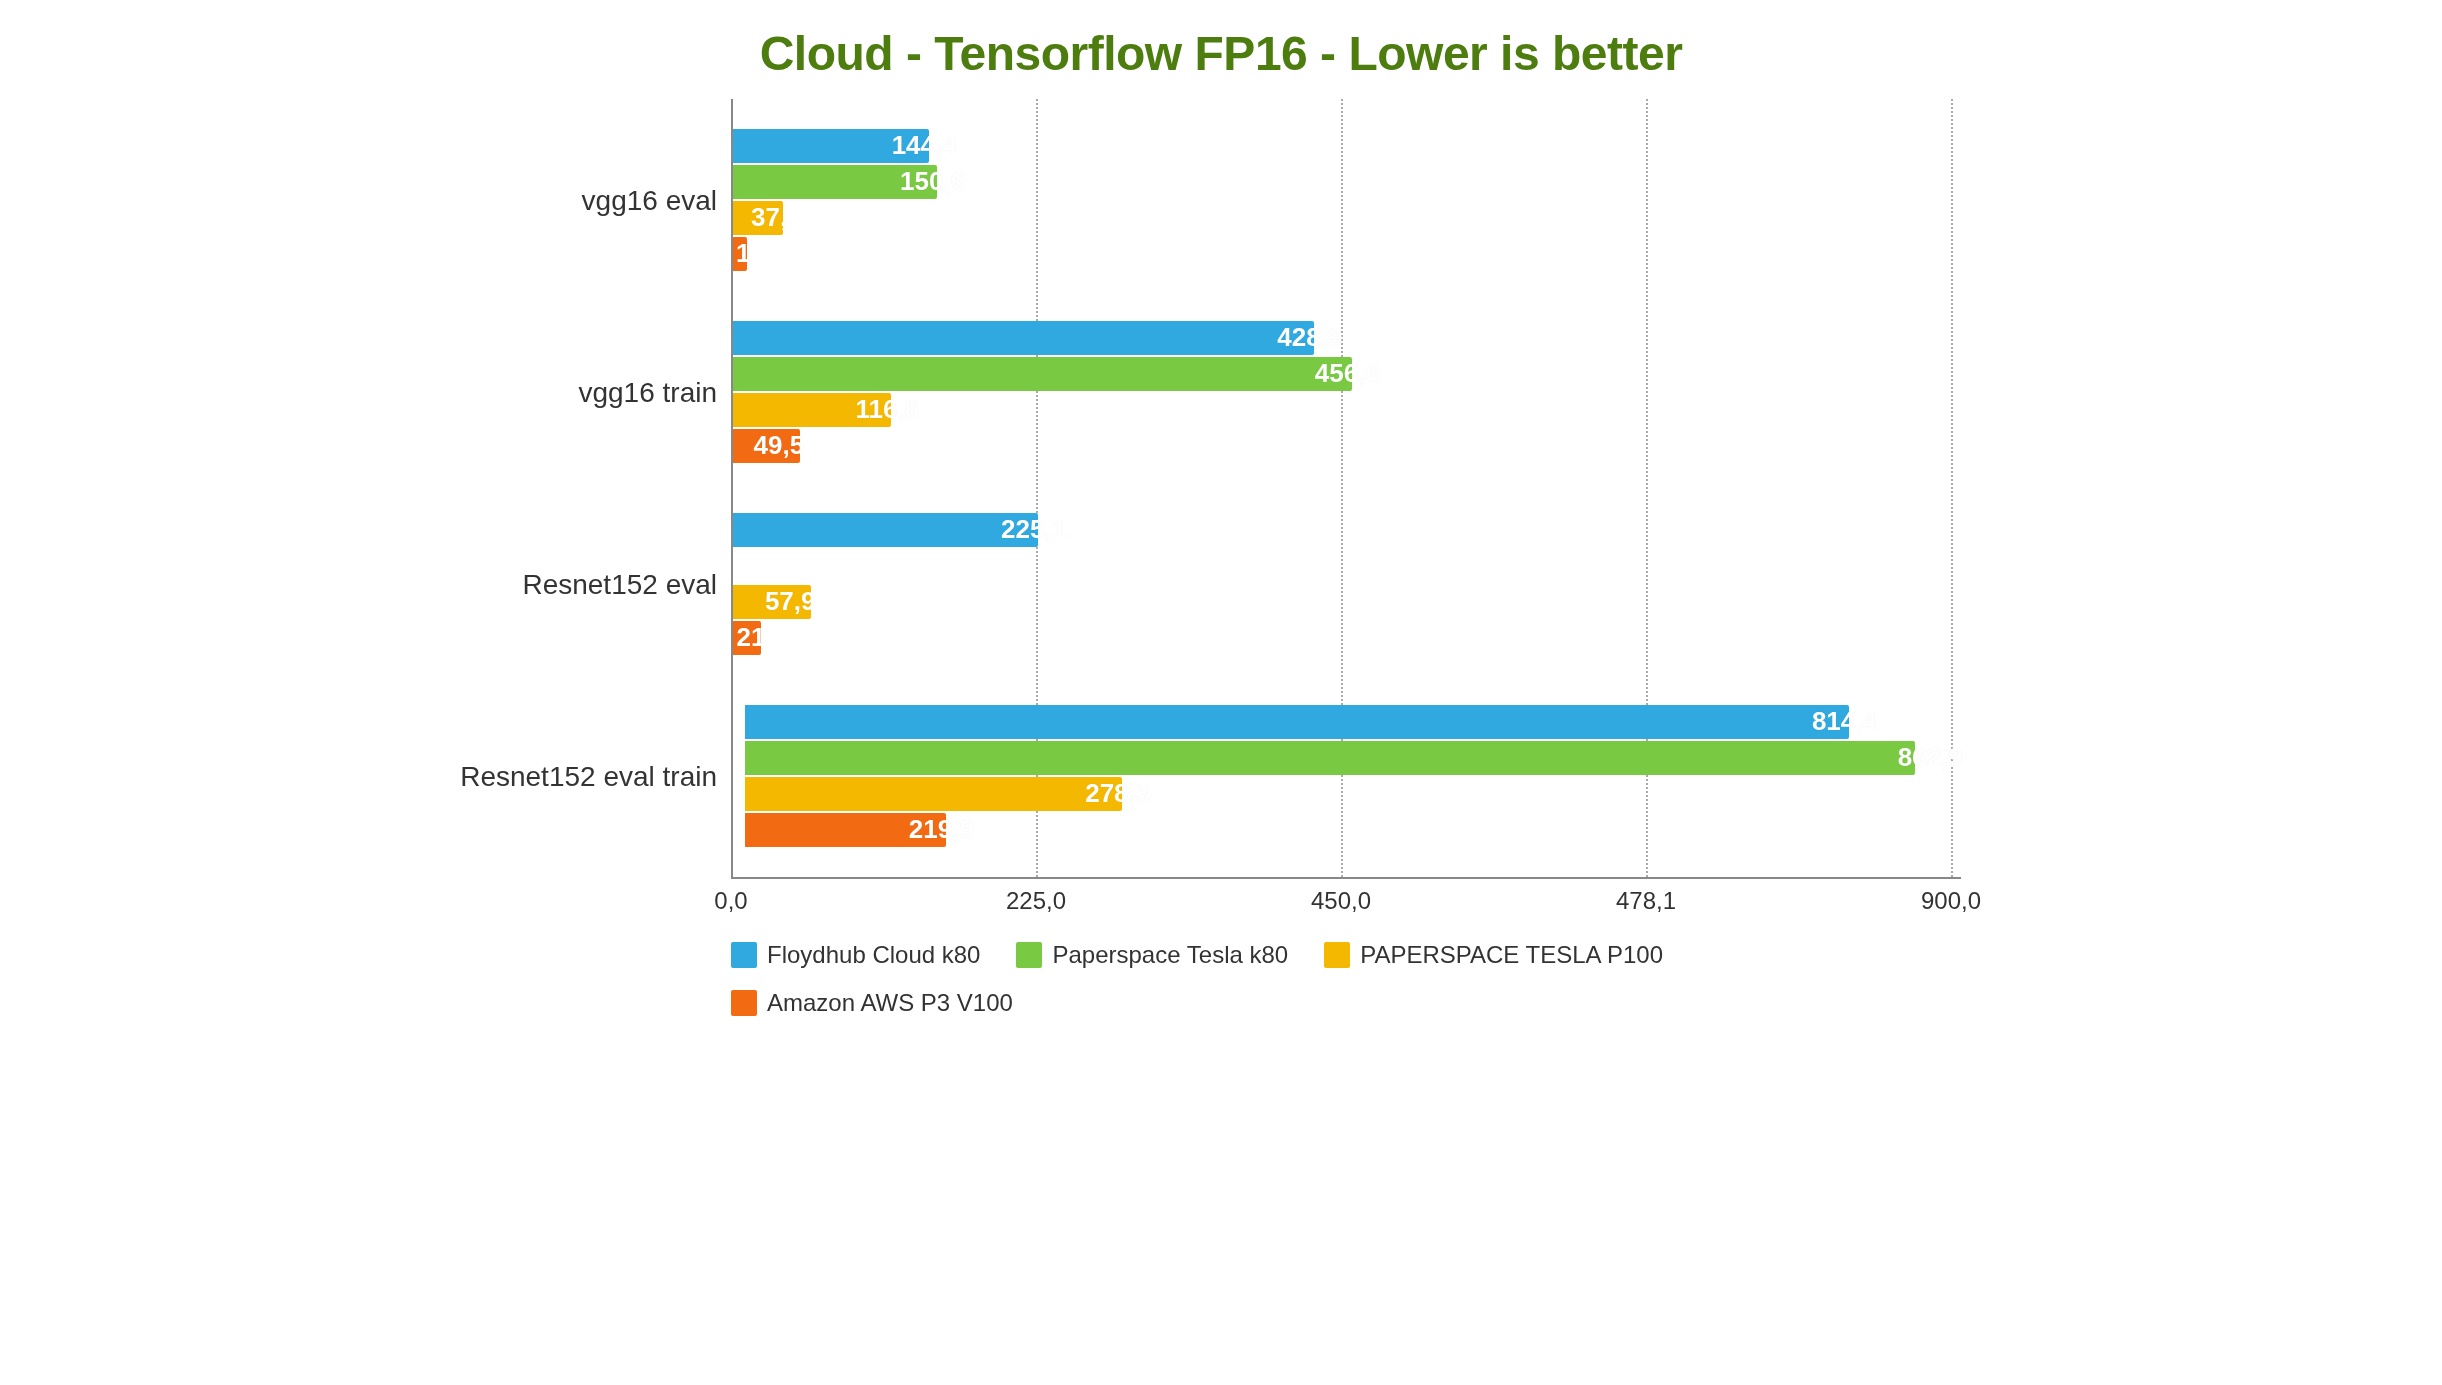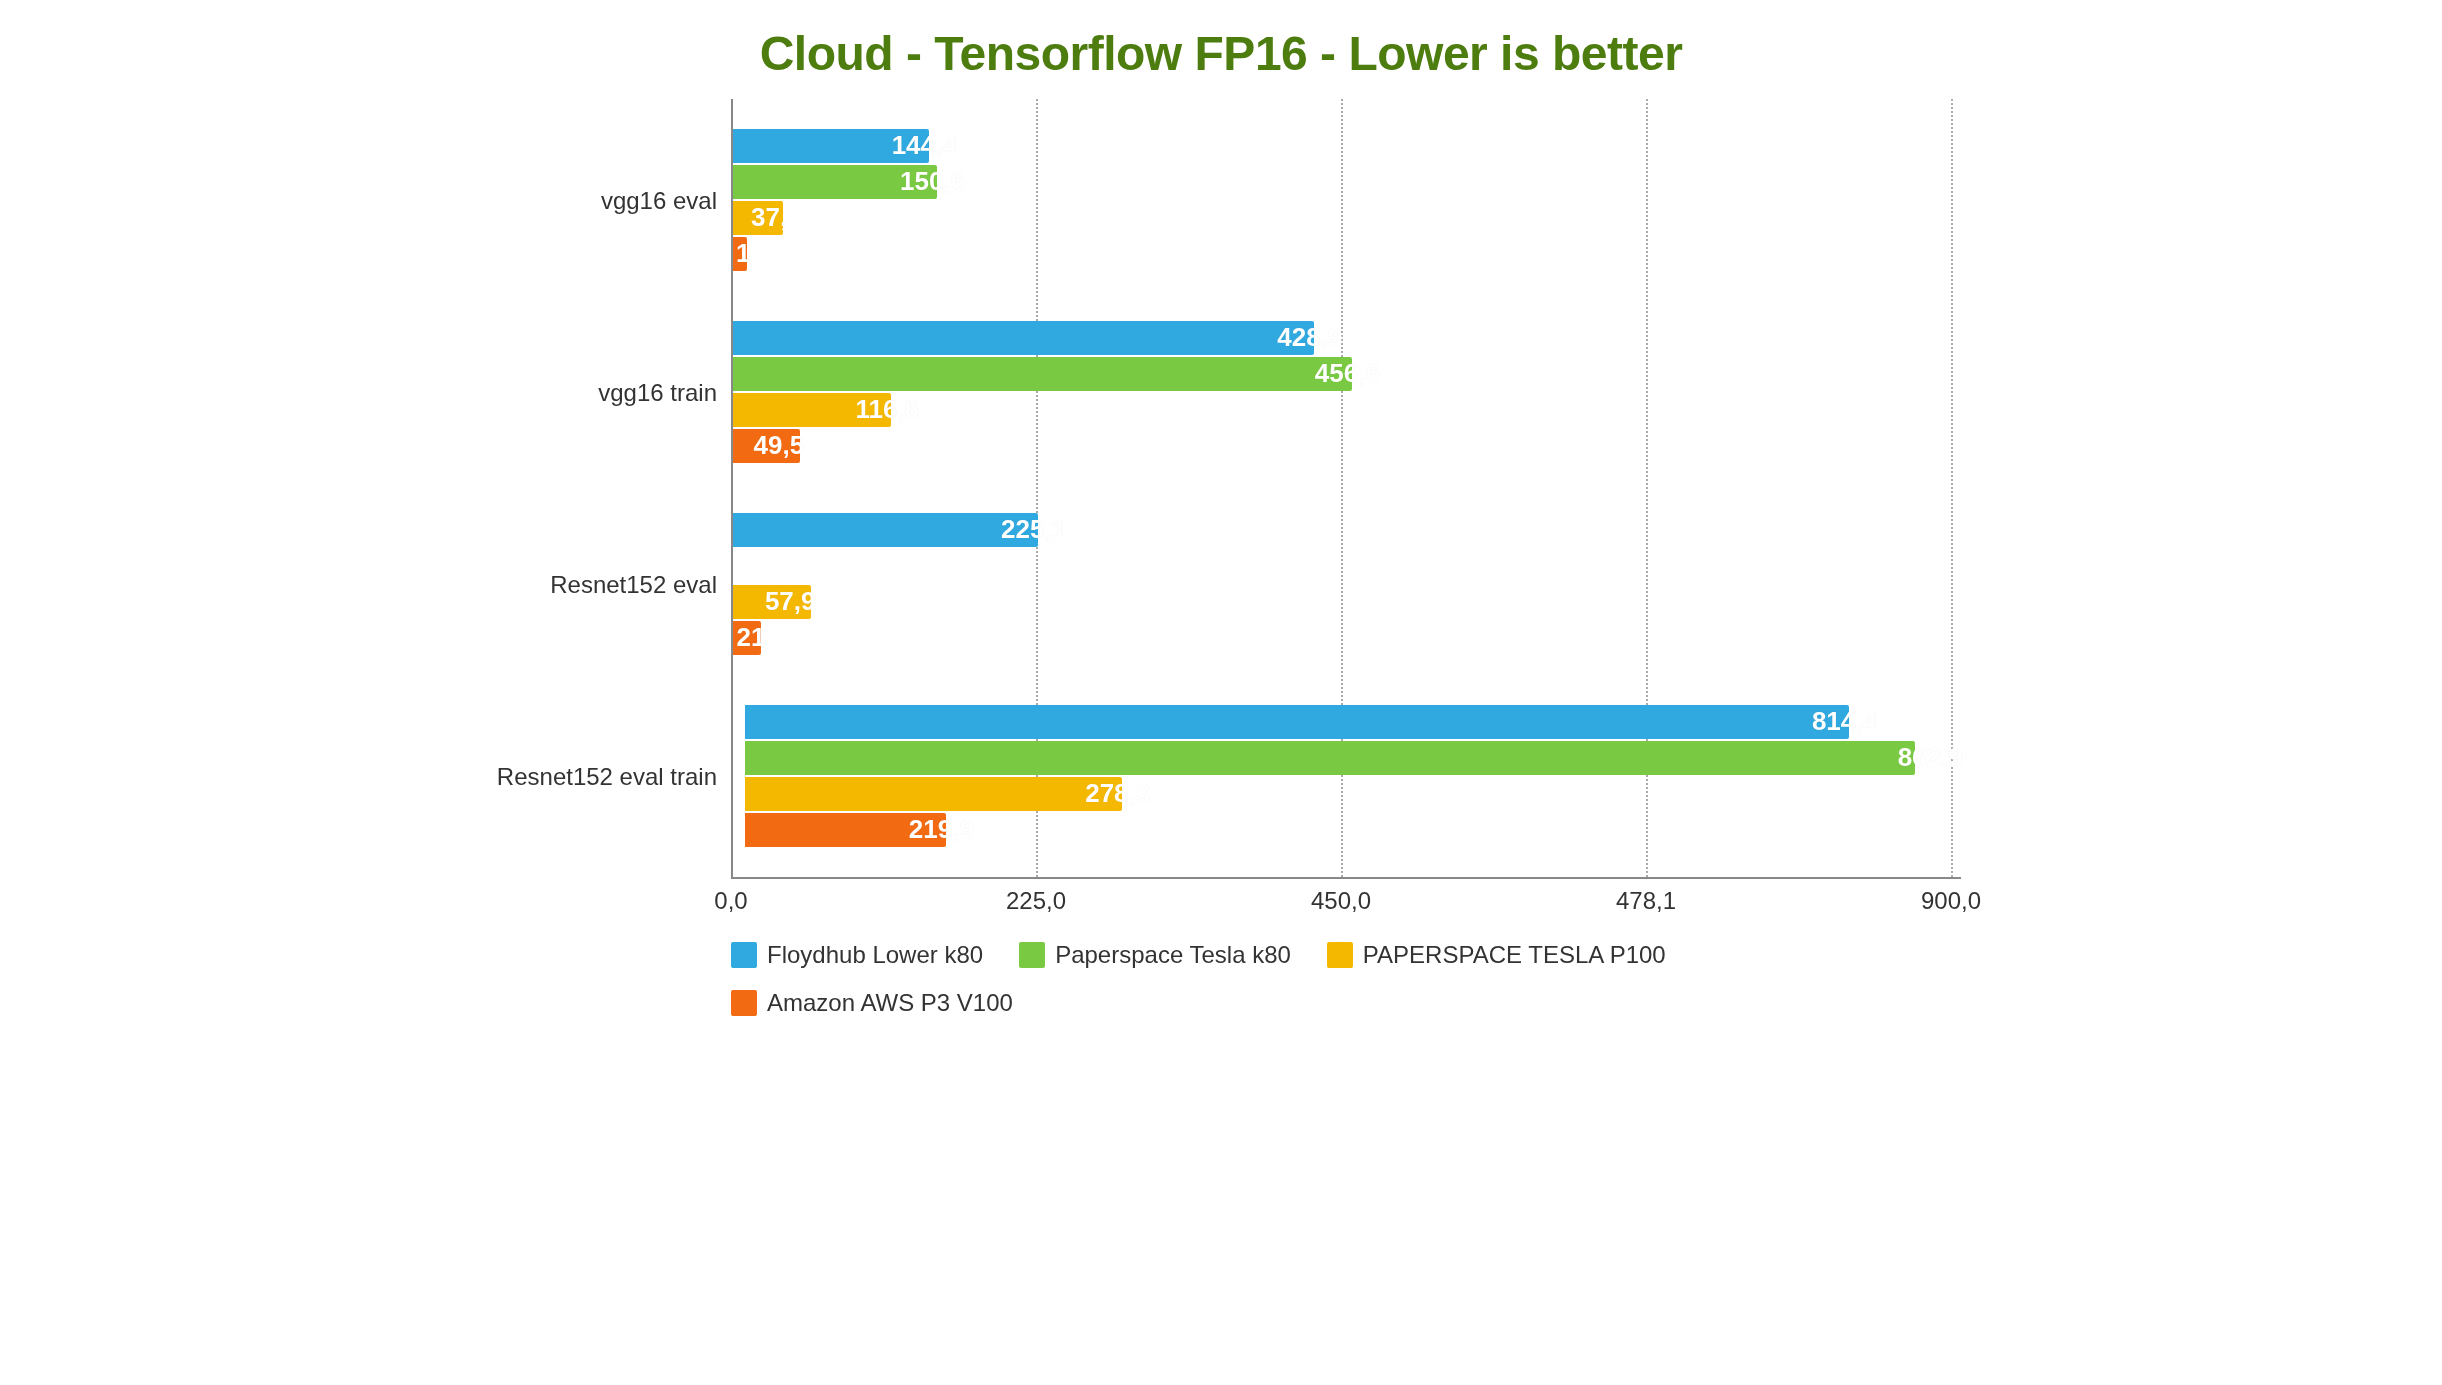--- a/index.html
+++ b/index.html
@@ -26,21 +26,21 @@
     display: flex;
   }
   .ylabels {
     width: 250px;
     flex: 0 0 250px;
     position: relative;
   }
   .ylabel {
     position: absolute;
     right: 14px;
-    font-size: 24px;
+    font-size: 28px;
     color: #333;
     white-space: nowrap;
     transform: translateY(-50%);
   }
   .plot-area {
     flex: 1 1 auto;
     position: relative;
     height: 780px;
     border-bottom: 2px solid #888;
   }
@@ -215,21 +215,21 @@
       <div class="xtick" style="left: 0px;">0,0</div>
       <div class="xtick" style="left: 305px;">225,0</div>
       <div class="xtick" style="left: 610px;">450,0</div>
       <div class="xtick" style="left: 915px;">478,1</div>
       <div class="xtick" style="left: 1220px;">900,0</div>
     </div>
 
   <div class="legend" id="legend">
       <div class="legend-item">
         <div class="swatch" style="background: rgb(47, 169, 224);"></div>
-        <span>Floydhub Lower k80</span>
+        <span>Floydhub Cloud k80</span>
       </div>
       <div class="legend-item">
         <div class="swatch" style="background: rgb(122, 201, 67);"></div>
         <span>Paperspace Tesla k80</span>
       </div>
       <div class="legend-item">
         <div class="swatch" style="background: rgb(245, 184, 0);"></div>
         <span>PAPERSPACE TESLA P100</span>
       </div>
       <div class="legend-break"></div>

